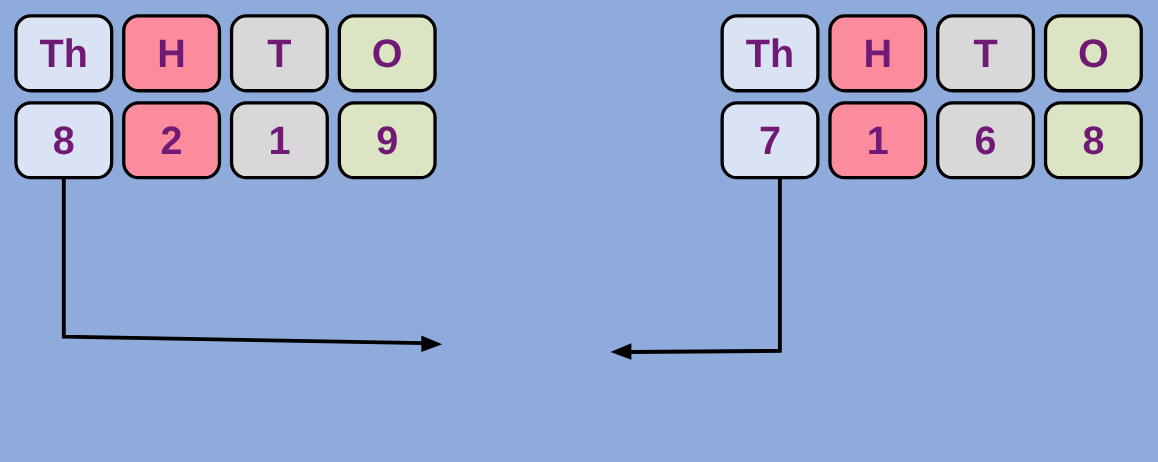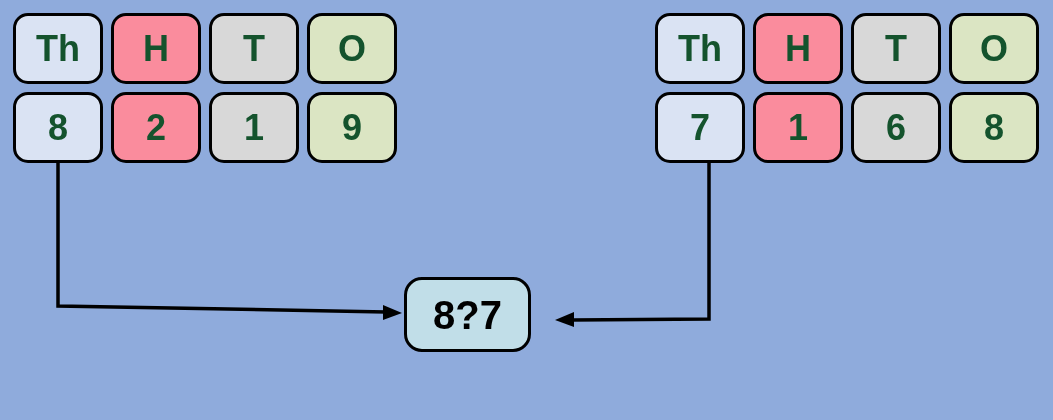--- a/index.html
+++ b/index.html
@@ -25,21 +25,21 @@
   .pv-group.left  { left: 13px; }
   .pv-group.right { left: 655px; }
   .cell {
     border: 3.5px solid #000;
     border-radius: 15px;
     display: flex;
     align-items: center;
     justify-content: center;
     font-weight: 700;
     font-size: 36px;
-    color: #14532d;
+    color: #701a75;
     line-height: 1;
   }
   .compare-box {
     position: absolute;
     left: 404px; top: 277px;
     width: 127px; height: 75px;
     border: 3.5px solid #000;
     border-radius: 18px;
     display: flex;
     align-items: center;
@@ -118,17 +118,14 @@
     <g>
       <path d="M58,162 L58,306 L386,312" fill="none" stroke="#000" stroke-width="3.5"></path>
       <polygon points="402,313 383,305 383,320" fill="#000"></polygon>
     </g>
     <g>
       <path d="M709,162 L709,319 L572,320" fill="none" stroke="#000" stroke-width="3.5"></path>
       <polygon points="555,320 574,312 574,327" fill="#000"></polygon>
     </g>
   </svg>
 
-  <div class="compare-box" style="background: rgb(193, 222, 232);">
-    <span>8?7</span>
-  </div>
 
 </div>
 
 </body></html>

